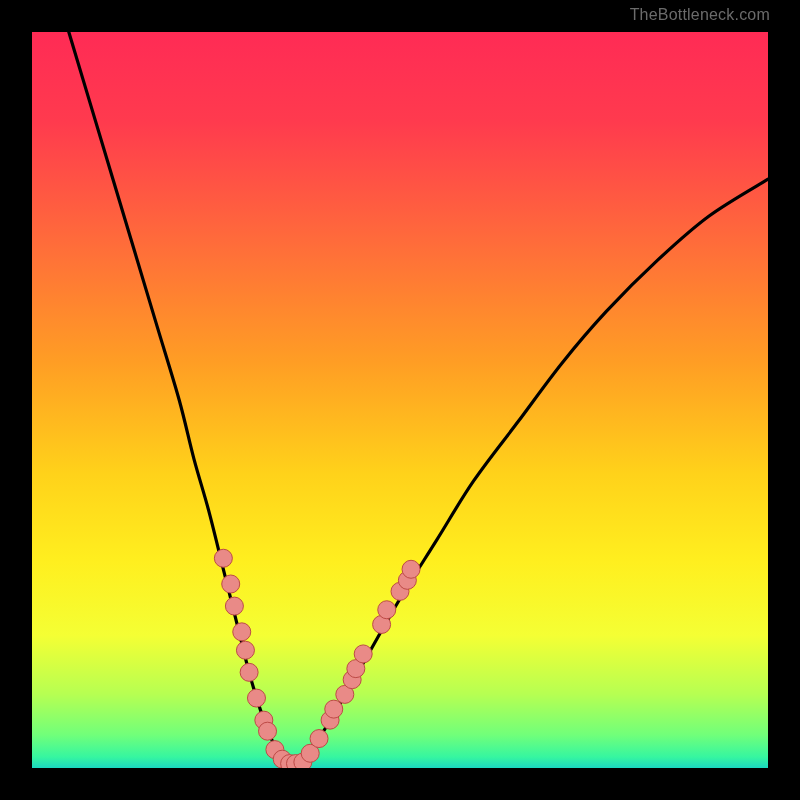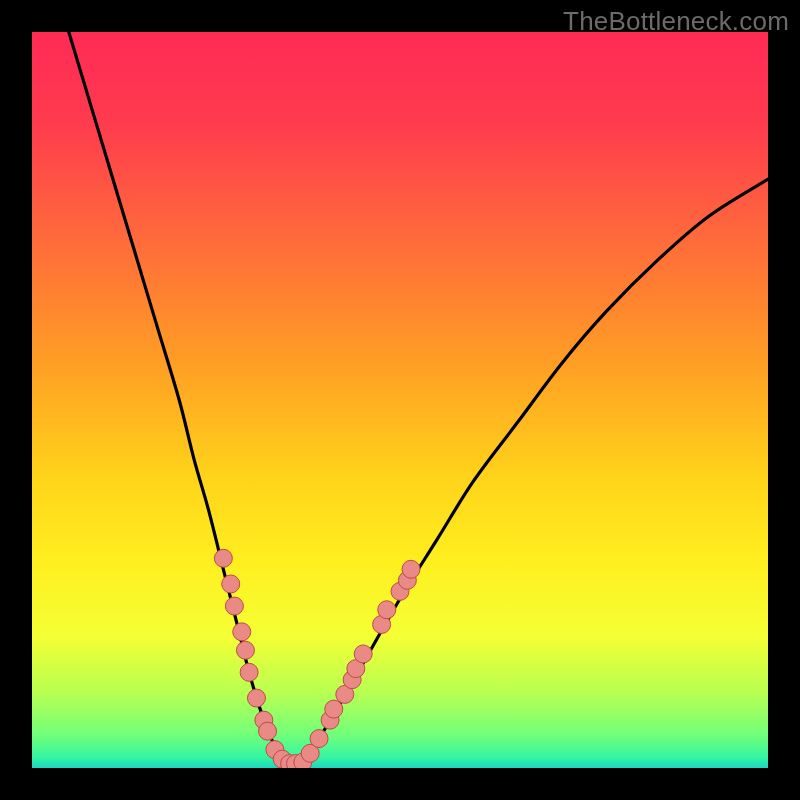--- a/index.html
+++ b/index.html
@@ -21,23 +21,23 @@
     position: absolute;
     left: 32px;
     top: 32px;
     width: 736px;
     height: 736px;
     overflow: hidden;
   }
   .watermark {
     position: absolute;
     top: 6px;
-    right: 11px;
+    right: 30px;
     color: #6b6b6b;
-    font-size: 26px;
+    font-size: 16px;
     font-weight: 400;
     letter-spacing: 0.2px;
   }
   svg { display: block; }
 </style>
 </head>
 <body>
 
 <div class="frame">
   <div class="plot">

